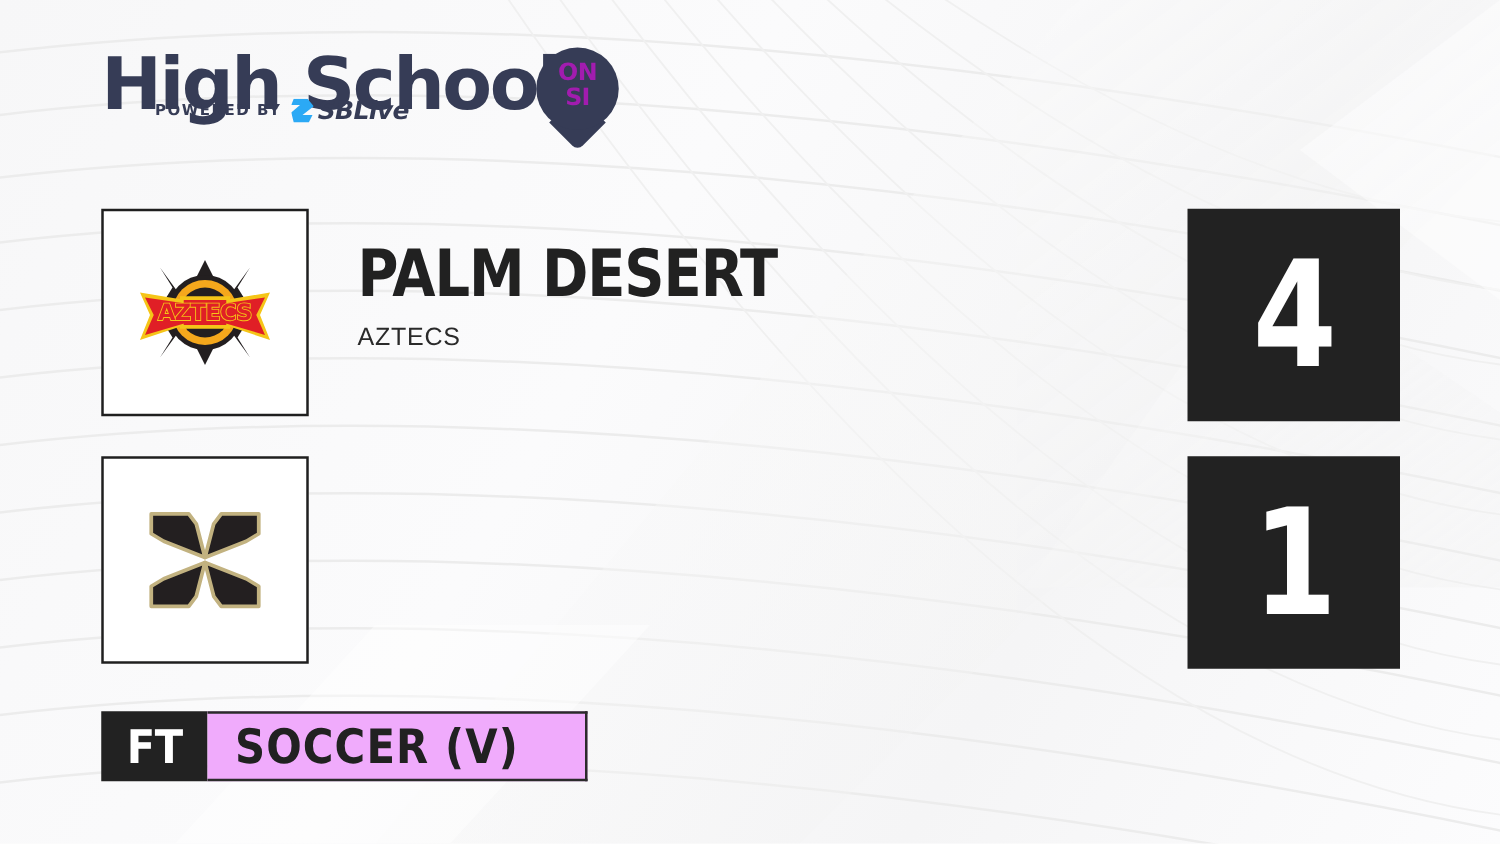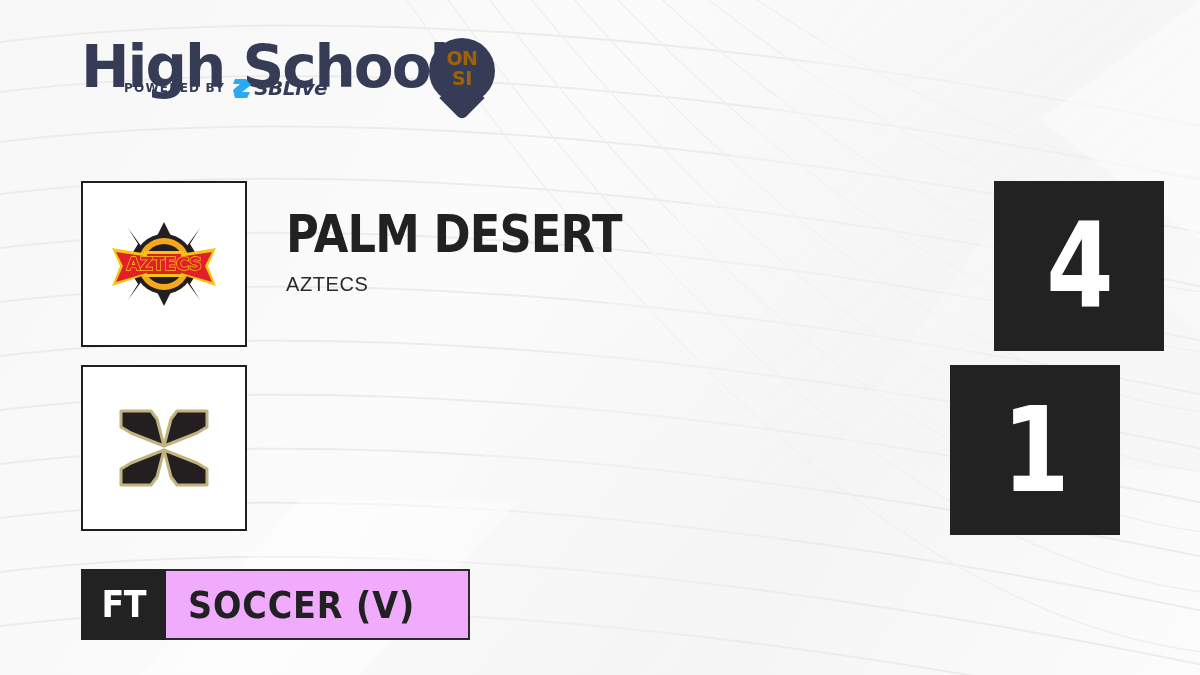--- a/index.html
+++ b/index.html
@@ -70,21 +70,21 @@
     width: 32px; height: 32px;
     background: #363C56;
     transform: rotate(45deg);
     border-radius: 0 0 6px 0;
   }
   .pin-text {
     position: absolute;
     left: 0; top: 10px;
     width: 66px;
     text-align: center;
-    color: #a16207;
+    color: #a21caf;
     font-family: "DejaVu Sans", sans-serif;
     font-weight: 700;
     font-size: 19px;
     line-height: 20px;
     letter-spacing: -0.5px;
     z-index: 2;
   }
   .powered {
     position: absolute;
     left: 124px;
@@ -118,21 +118,21 @@
     color: #363C56;
   }
 
   
   .team-row {
     position: absolute;
     left: 81px;
     width: 1039px;
     height: 170px;
   }
-  .team-row.row-0 { top: 181px; padding-left: 44px; }
+  .team-row.row-0 { top: 167px; }
   .team-row.row-1 { top: 365px; }
 
   .logo-box {
     position: absolute;
     left: 0;
     top: 0;
     width: 166px;
     height: 166px;
     background: #ffffff;
     border: 2px solid #1f1f1f;
@@ -187,21 +187,21 @@
     color: #ffffff;
     transform: scaleX(0.82);
     letter-spacing: -2px;
   }
 
   
   .status-bar {
     position: absolute;
     left: 81px;
     top: 569px;
-    height: 71px;
+    height: 56px;
     display: flex;
     align-items: stretch;
   }
   .status-code {
     width: 85px;
     background: #222222;
     display: flex;
     align-items: center;
     justify-content: center;
     color: #ffffff;

